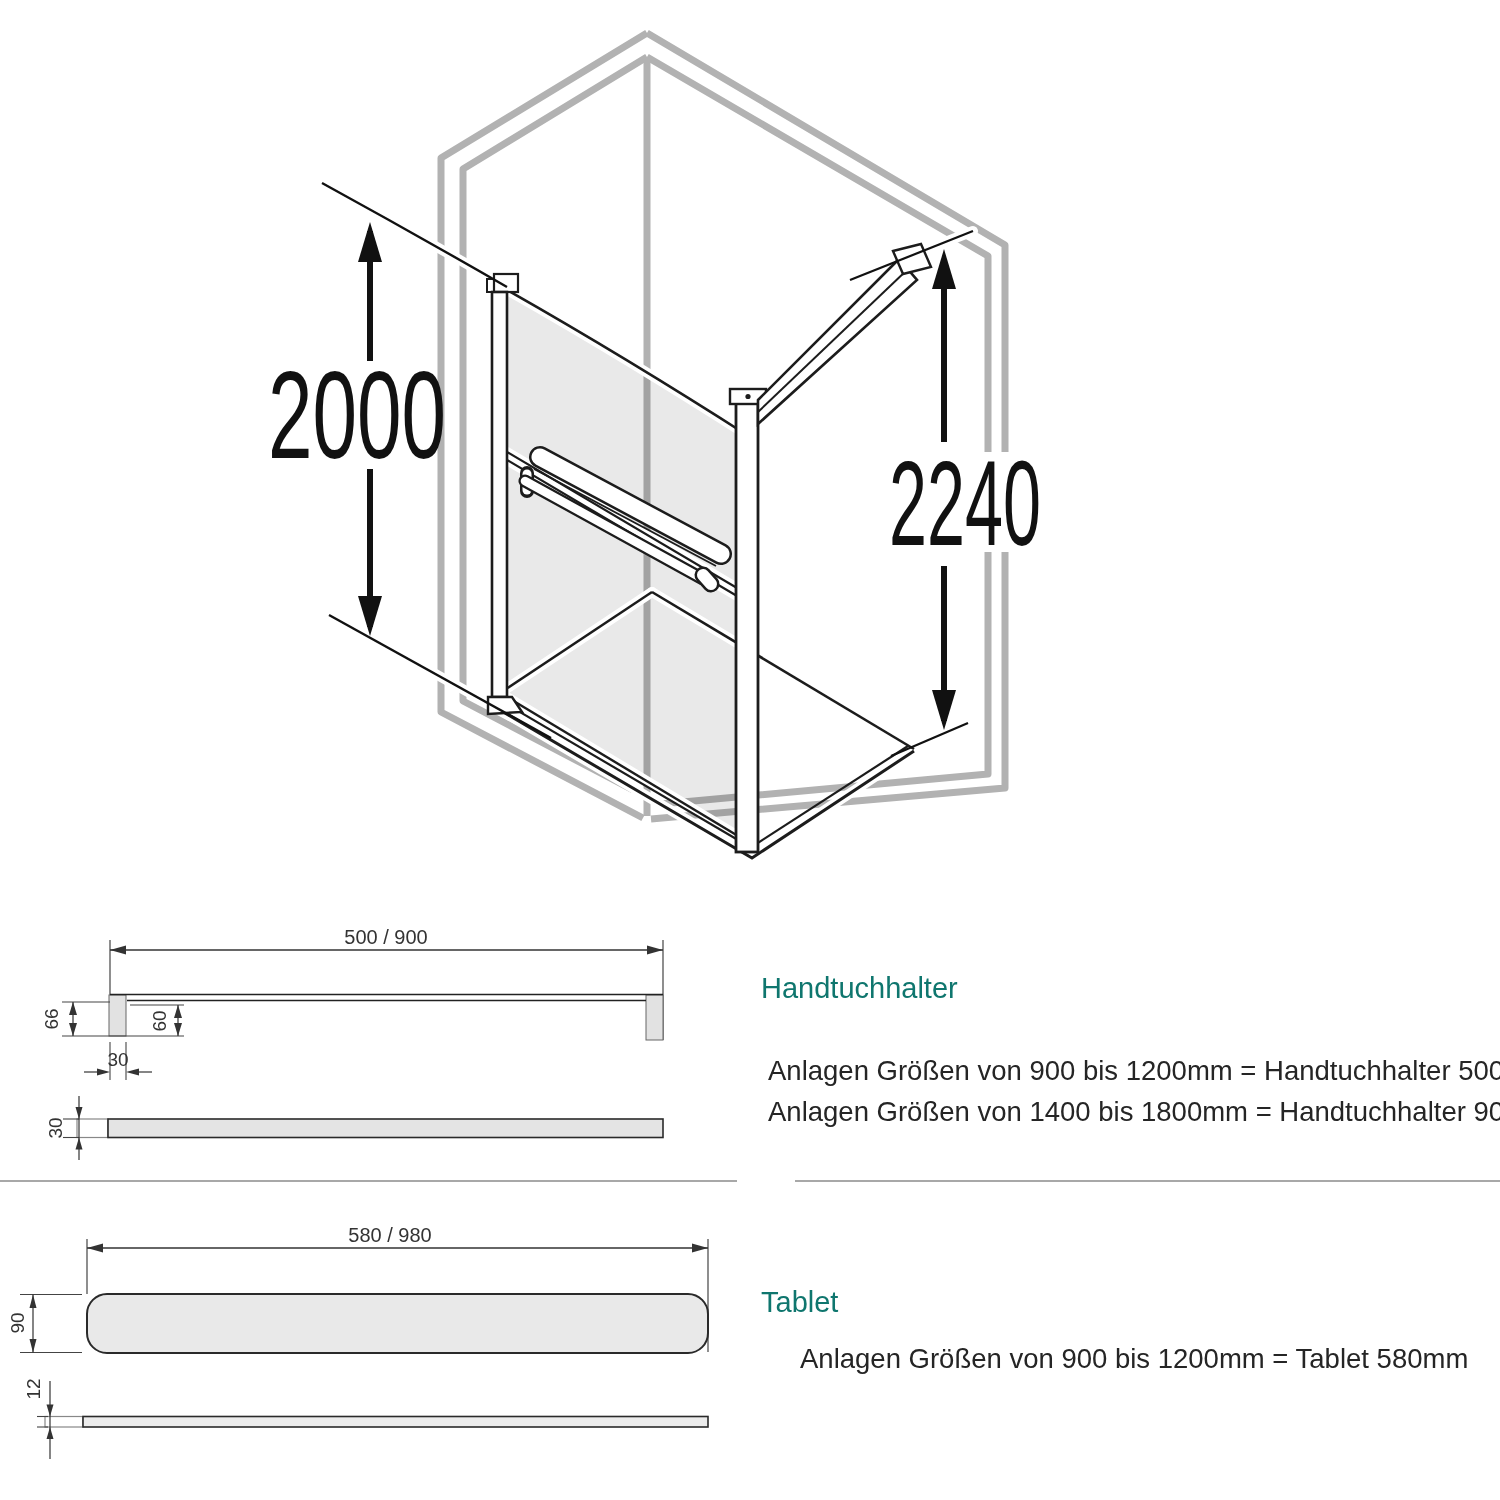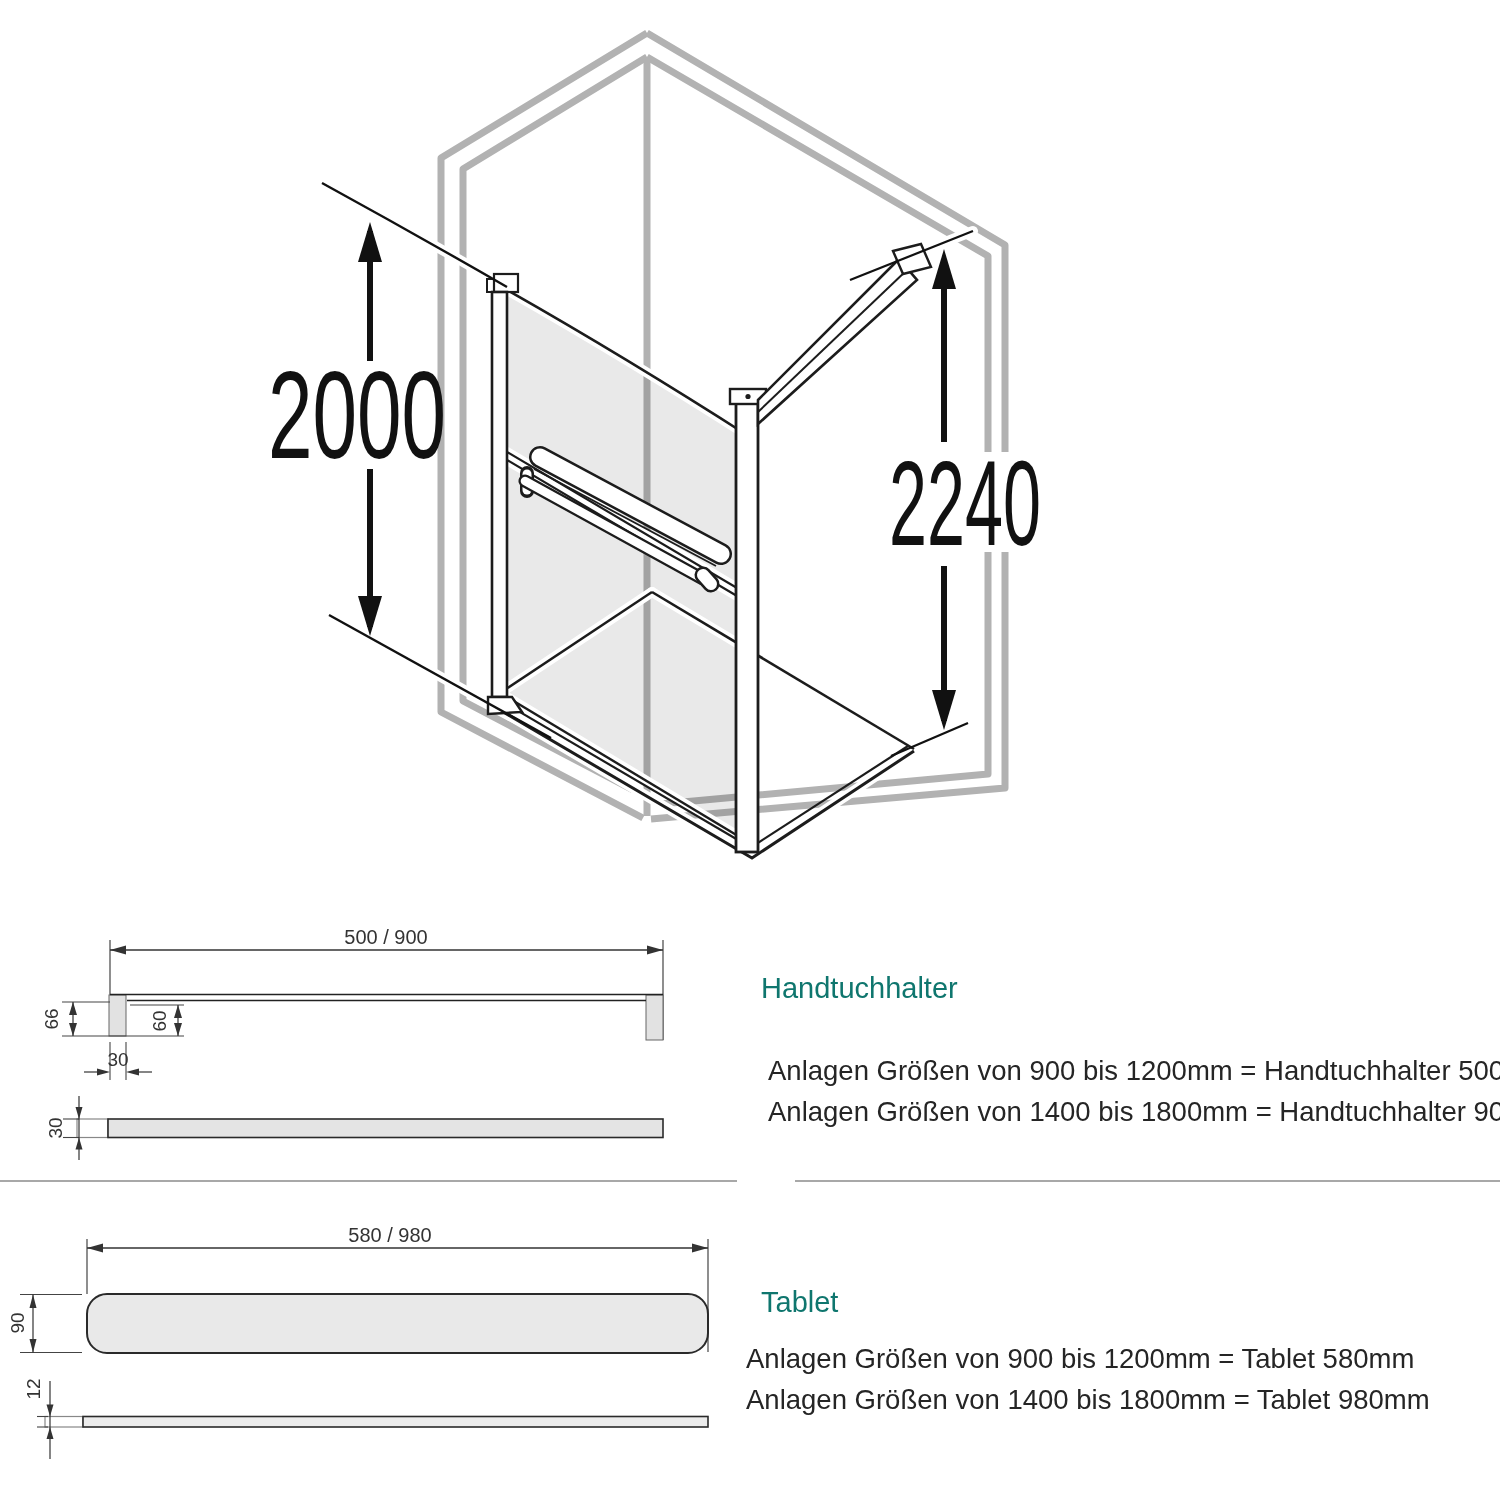--- a/index.html
+++ b/index.html
@@ -202,18 +202,17 @@
   <div class="section-title">Handtuchhalter</div>
 </div>
 <div class="info-block" style="left:768px;top:1050px;">
   <div class="rule-line">Anlagen Größen von 900 bis 1200mm = Handtuchhalter 500mm</div>
   <div class="rule-line">Anlagen Größen von 1400 bis 1800mm = Handtuchhalter 900mm</div>
 </div>
 
 <div class="info-block" style="left:761px;top:1243px;margin-top:43px;">
   <div class="section-title">Tablet</div>
 </div>
-<div class="info-block" style="left:746px;top:1338px;">
+<div class="info-block" style="left:800px;top:1338px;">
   <div class="rule-line">Anlagen Größen von 900 bis 1200mm = Tablet 580mm</div>
-  <div class="rule-line">Anlagen Größen von 1400 bis 1800mm = Tablet 980mm</div>
 </div>
 
 </div>
 
 </body></html>

